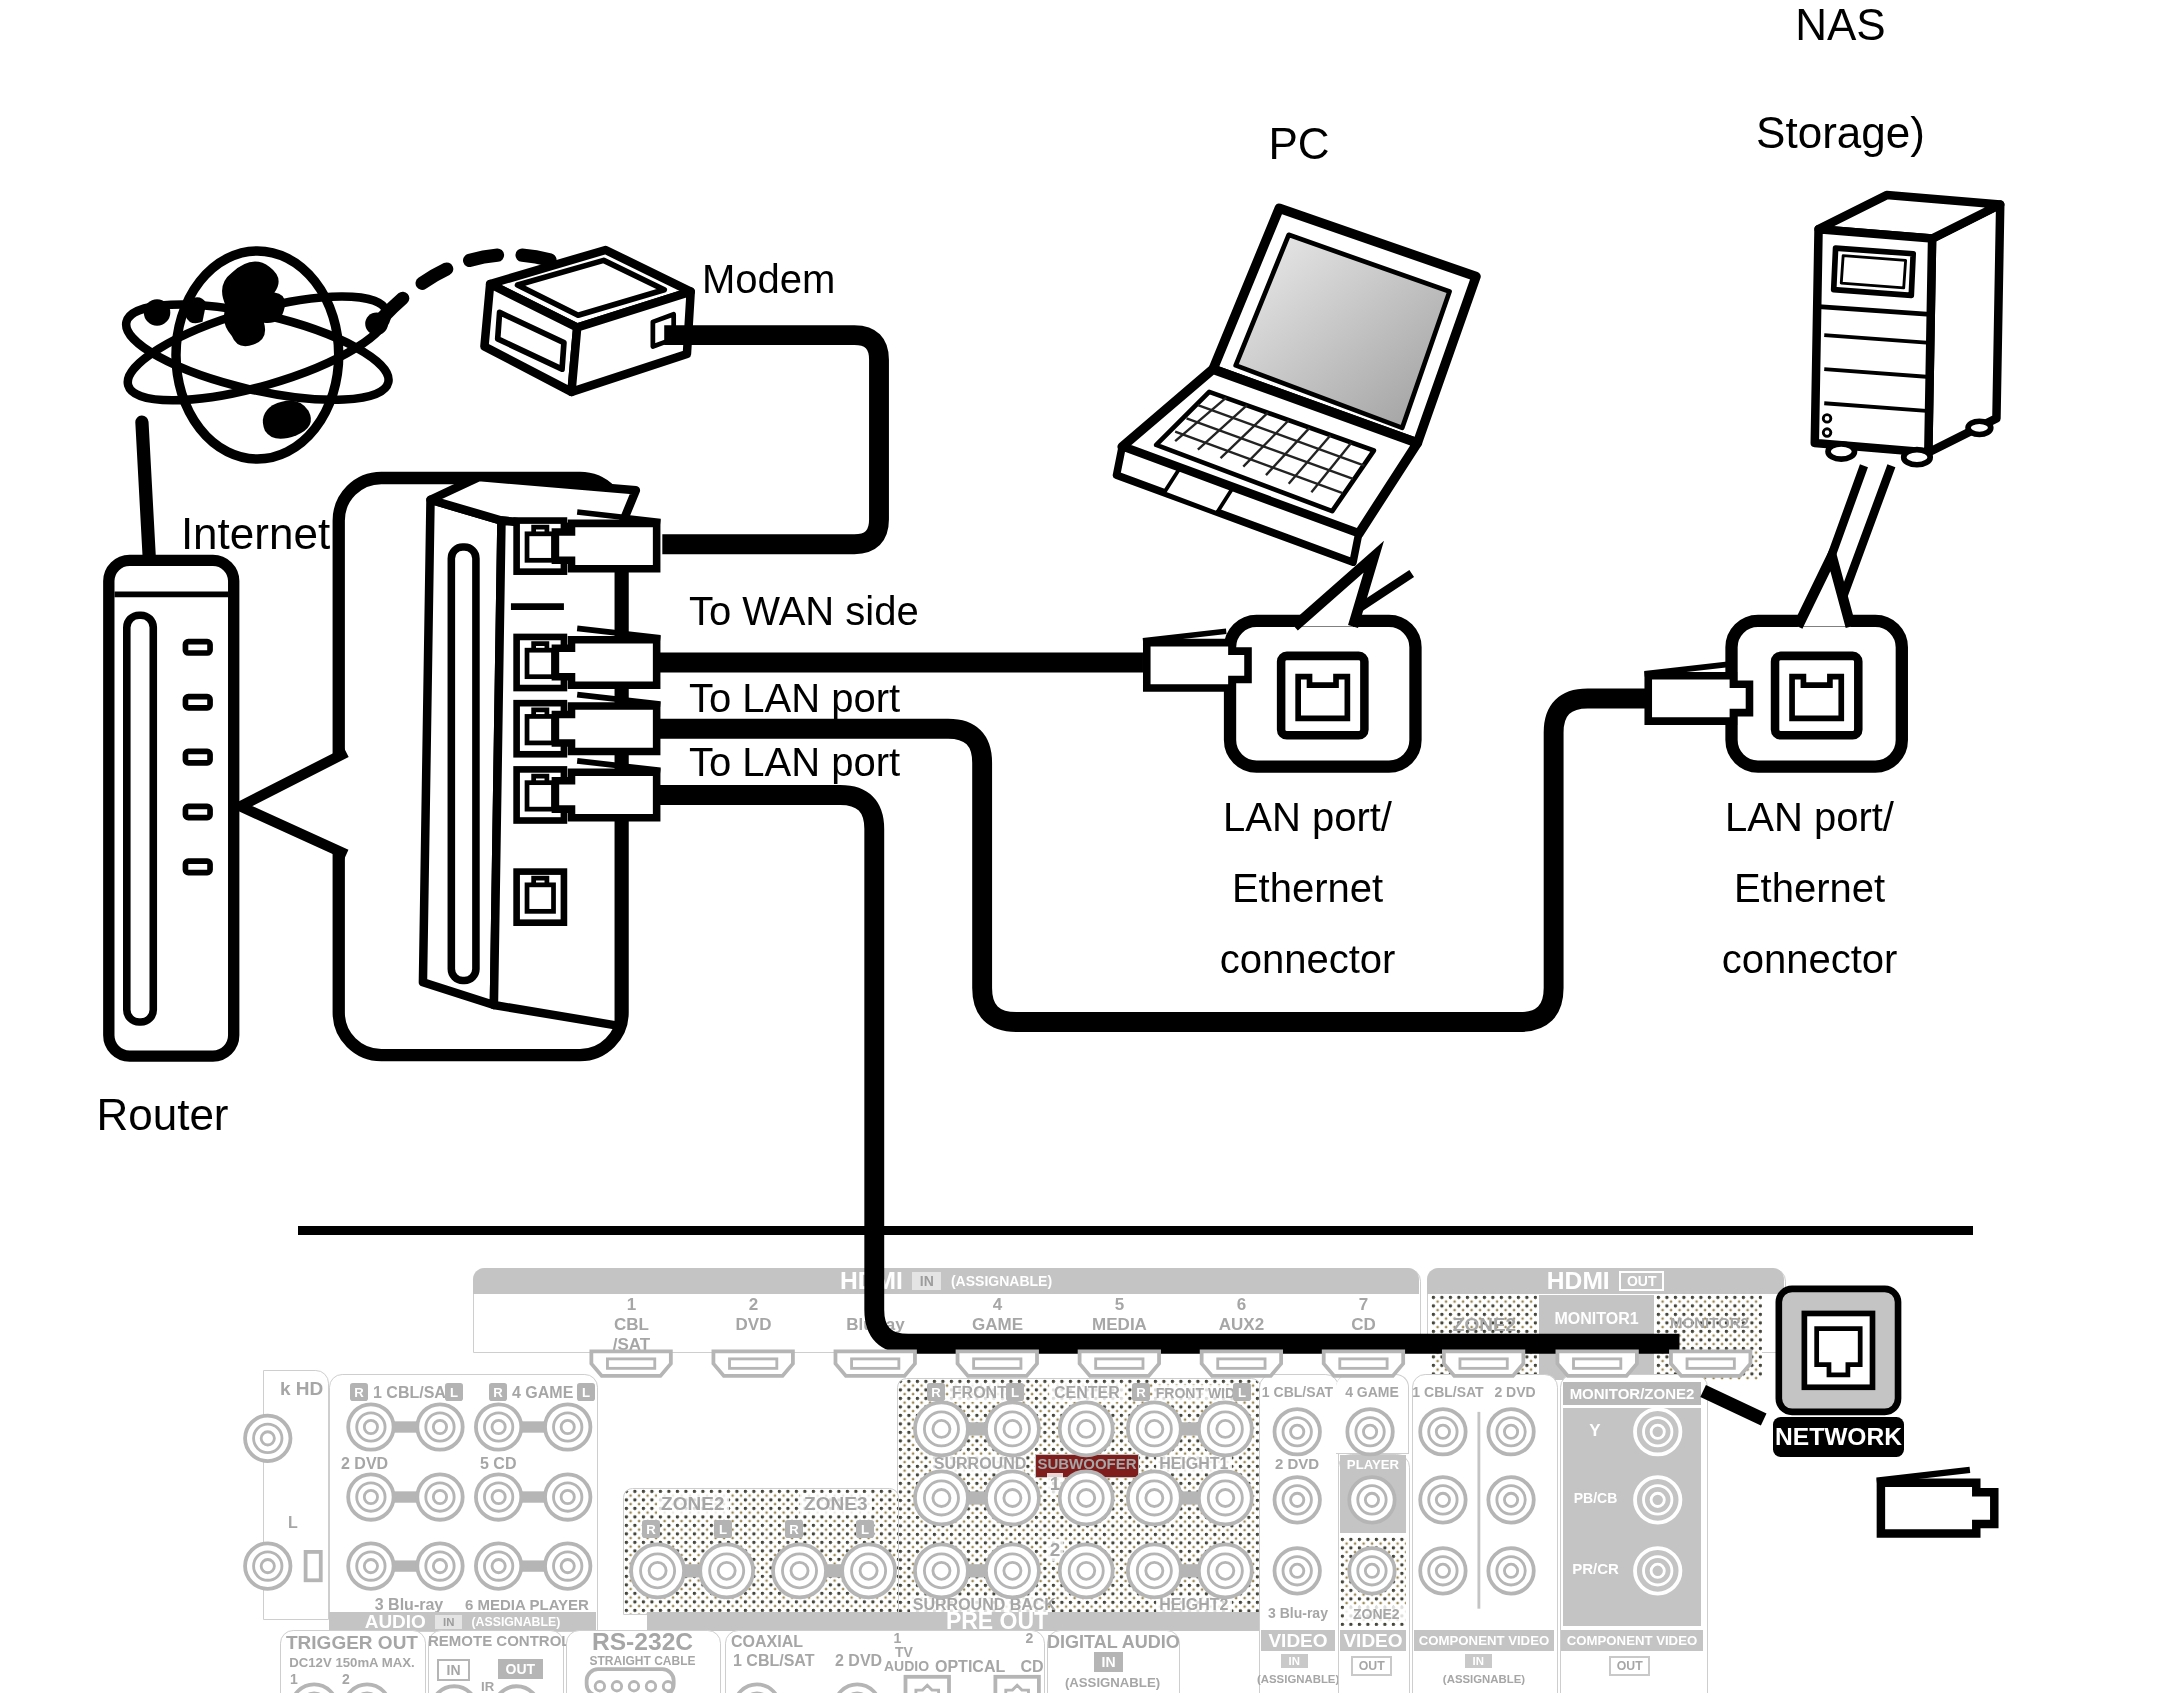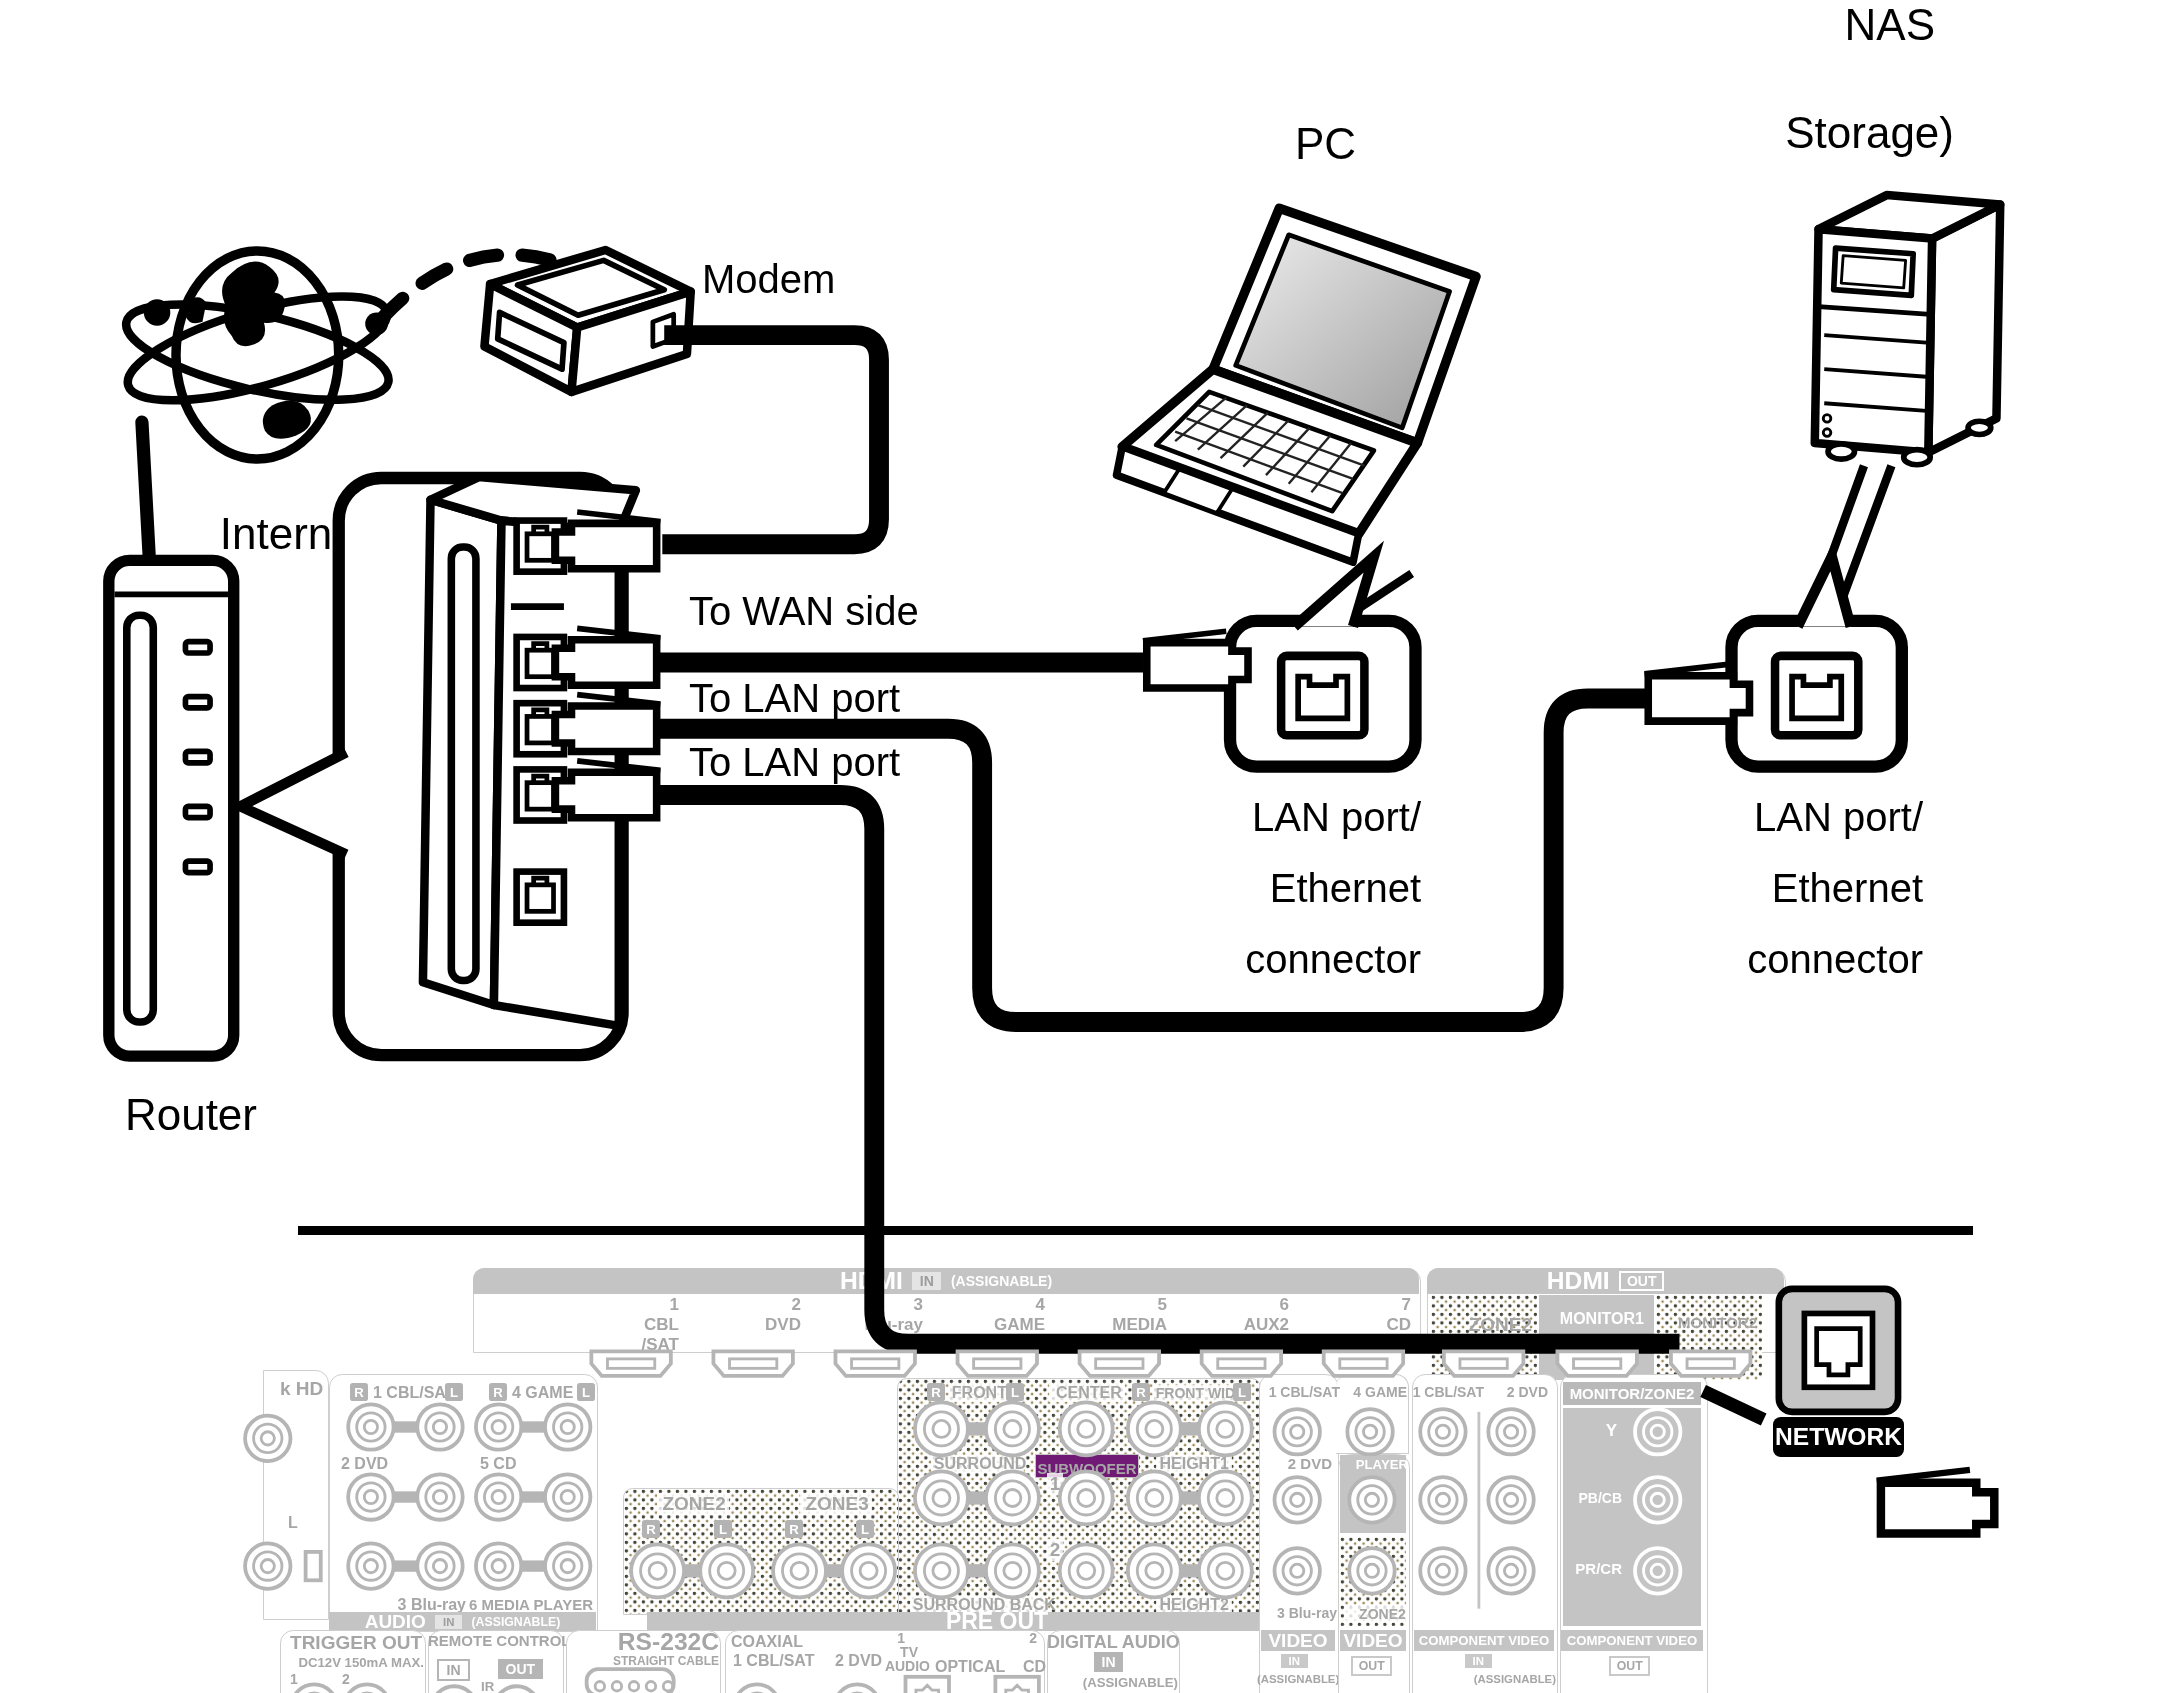--- a/index.html
+++ b/index.html
@@ -1,21 +1,21 @@
 <!DOCTYPE html>
 <html style="font-size:15px"><head>
 <meta charset="utf-8">
 <style>
   html,body{margin:0;padding:0;background:#fff;}
   #stage{position:relative;width:2180px;height:1694px;background:#fff;overflow:hidden;
          font-family:"Liberation Sans",sans-serif;}
   .lbl{position:absolute;white-space:nowrap;}
   .blk{color:#000;font-size:40px;font-weight:400;}
   .big{font-size:44px;}
-  .ctr{text-align:right;}
+  .ctr{text-align:center;}
   .g{color:#a6a6a6;font-weight:bold;font-size:17px;}
   .g15{font-size:14px;} .g17{font-size:16px;} .g20{font-size:19px;} .g14{font-size:13.2px;}
   .g24{font-size:23px;} .g26{font-size:24.6px;} .g12{font-size:11.4px;}
   .w{color:#fff;font-weight:bold;}
   .block{position:absolute;background:#fff;border:1.9px solid #cecece;border-radius:13.2px 13.2px 0 0;}
   .bar{position:absolute;background:#c4c4c4;display:flex;align-items:center;justify-content:center;
        gap:9.5px;color:#fff;font-weight:bold;}
   .hatch{position:absolute;background-color:#fff;
     background-image:radial-gradient(circle at 2.4px 2.4px,#46463a 1.6px,transparent 2px),
                      radial-gradient(circle at 6.6px 6.6px,#9b8a55 1.2px,transparent 1.6px);
@@ -131,21 +131,21 @@
   <div class="hatch" style="left:897px;top:1378px;width:362px;height:235px;border:1.9px solid #cecece;border-radius:9.5px 9.5px 0 0"></div>
   <div class="hatch" style="left:623px;top:1488px;width:274px;height:125px;border:1.9px solid #cecece;border-radius:9.5px 9.5px 0 0"></div>
   <div class="chip" style="left:927px;top:1383px">R</div>
   <div class="lbl g g17 ctr onh" style="left:949px;top:1384px;width:53px">FRONT</div>
   <div class="chip" style="left:1006px;top:1383px">L</div>
   <div class="lbl g g17 ctr onh" style="left:1049px;top:1384px;width:70px">CENTER</div>
   <div class="chip" style="left:1132px;top:1383px">R</div>
   <div class="lbl g ctr onh" style="left:1153px;top:1385px;width:78px;font-size:14px">FRONT WIDE</div>
   <div class="chip" style="left:1233px;top:1383px">L</div>
   <div class="lbl g g17 ctr onh" style="left:931px;top:1455px;width:87px">SURROUND</div>
-  <div style="position:absolute;left:1035px;top:1454px;width:102px;height:22px;background:#701a75;border:1.9px solid #c4c4c4;display:flex;align-items:flex-end;justify-content:center">
+  <div style="position:absolute;left:1035px;top:1454px;width:102px;height:22px;background:#7f1d1d;border:1.9px solid #c4c4c4;display:flex;align-items:flex-start;justify-content:center">
     <span class="g" style="font-size:15px">SUBWOOFER</span>
   </div>
   <div class="lbl g g17 ctr onh" style="left:1156px;top:1455px;width:70px">HEIGHT1</div>
   <div class="lbl g g20 onh" style="left:1047px;top:1473px">1</div>
   <div class="lbl g g20 onh" style="left:1047px;top:1539px">2</div>
   <div class="lbl g g17 ctr onh" style="left:910px;top:1596px;width:132px">SURROUND BACK</div>
   <div class="lbl g g17 ctr onh" style="left:1156px;top:1596px;width:70px">HEIGHT2</div>
   <div class="lbl g g20 ctr onh" style="left:657px;top:1493px;width:66px">ZONE2</div>
   <div class="lbl g g20 ctr onh" style="left:800px;top:1493px;width:66px">ZONE3</div>
   <div class="chip" style="left:642px;top:1520px">R</div>

